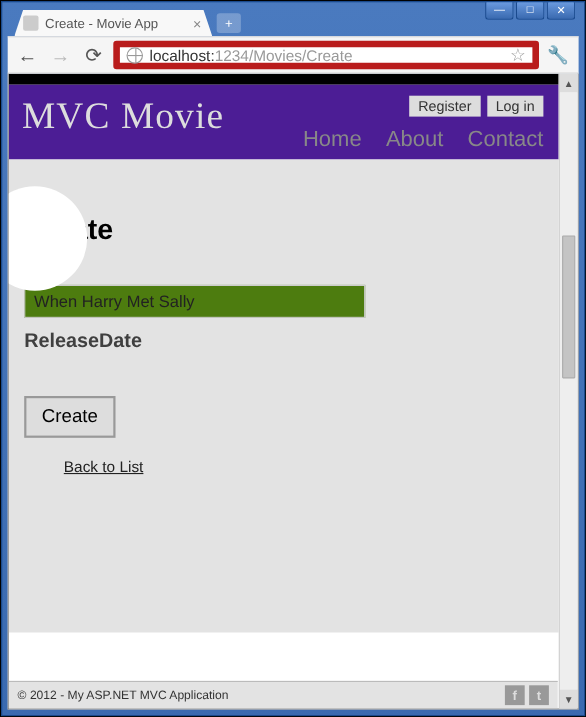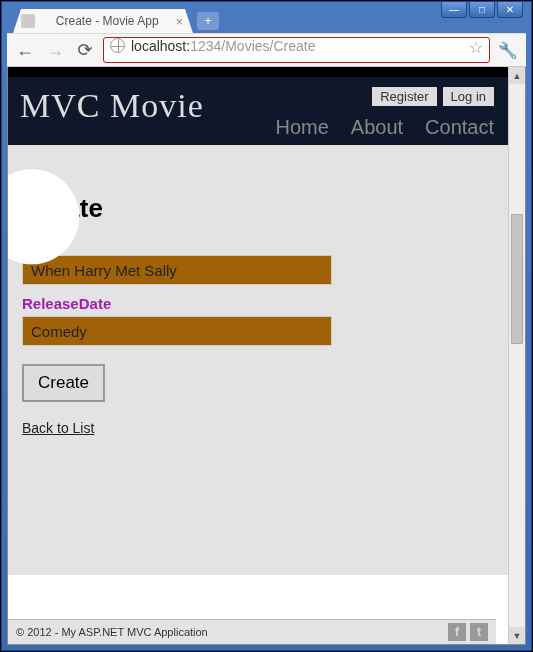--- a/index.html
+++ b/index.html
@@ -51,21 +51,20 @@
     width: 180px;
     border-radius: 6px 6px 0 0;
     display: flex;
     align-items: center;
     padding: 0 8px;
     font-size: 12px;
     color: #555;
     position: relative;
     box-shadow: 0 -1px 2px rgba(0,0,0,0.15);
     clip-path: polygon(8px 0, calc(100% - 8px) 0, 100% 100%, 0 100%);
-    text-align: center;
   }
   .tab .favicon { width:14px;height:14px;background:#ccc;border-radius:2px;margin-right:6px;flex-shrink:0;}
   .tab .title { flex:1; white-space:nowrap; overflow:hidden; text-overflow:ellipsis;}
   .tab .close { color:#888; font-size:13px; cursor:pointer; padding:0 2px;}
   .new-tab {
     width:22px;height:18px;background:rgba(255,255,255,0.25);border-radius:3px;
     display:flex;align-items:center;justify-content:center;color:#fff;font-size:12px;cursor:pointer;
     margin-bottom:3px;
   }
   
@@ -79,22 +78,22 @@
     padding: 0 6px;
     gap: 6px;
   }
   .nav-btn {
     width: 24px; height: 24px;
     display:flex;align-items:center;justify-content:center;
     font-size: 18px; color:#555;cursor:pointer;border-radius:3px;
   }
   .nav-btn.disabled { color:#bbb; cursor:default;}
   .omnibox {
-    flex:1;height:26px;background:#fff;border:1px solid #b91c1c;border-radius:3px;
-    display:flex;padding:0 6px;gap:6px;font-size:14px;color:#333;
+    flex:1;height:26px;background:#fff;border:6px solid #b91c1c;border-radius:3px;
+    display:flex;align-items:center;padding:0 6px;gap:6px;font-size:14px;color:#333;
   }
   .omnibox .globe{width:15px;height:15px;border:1px solid #999;border-radius:50%;position:relative;flex-shrink:0;}
   .omnibox .globe::before{content:"";position:absolute;left:50%;top:0;bottom:0;width:1px;background:#999;}
   .omnibox .globe::after{content:"";position:absolute;top:50%;left:0;right:0;height:1px;background:#999;}
   .omnibox .url .host{color:#333;}
   .omnibox .url .path{color:#999;}
   .omnibox .star{color:#999;font-size:16px;cursor:pointer;}
   .wrench{width:24px;height:24px;display:flex;align-items:center;justify-content:center;font-size:16px;color:#555;cursor:pointer;}
   
   .viewport {
@@ -104,21 +103,21 @@
     border:1px solid #888;
     border-top:none;
   }
   .page {
     flex:1;
     overflow:hidden;
     position:relative;
   }
   .black-bar{height:10px;background:#000;}
   .header-area{
-    background:#0f172a;
+    background:#4c1d95;
     padding: 10px 14px 6px 12px;
     display:flex;
     align-items:flex-start;
   }
   .site-title{
     font-family: Georgia, serif;
     font-size: 34px;
     font-weight: normal;
     color:#ddd;
     letter-spacing:1px;
@@ -134,33 +133,33 @@
     transform:translate(-25%,-25%);
     z-index:2;
   }
   .body-bg{
     background:#e3e3e3;
     padding: 48px 14px 14px 14px;
     min-height: 430px;
     position:relative;
   }
   h2.page-heading{font-size:26px;font-family:"Segoe UI",Arial;color:#000;font-weight:700;margin-bottom:8px;}
-  .field-label{font-size:15px;color:#a21caf;font-weight:600;margin:10px 0 4px;}
+  .field-label{font-size:18px;color:#404040;font-weight:600;margin:10px 0 4px;}
   .text-input{
-    width:310px;height:30px;border:1px solid #ccc;background:#a16207;
+    width:310px;height:30px;border:1px solid #ccc;background:#4d7c0f;
     padding:4px 8px;font-size:15px;font-family:inherit;color:#222;
   }
   .text-input.focused{border:1px solid #d4a84b;outline:1px solid #e8c87a;}
   .create-btn{
     margin-top:18px;padding:7px 14px;font-size:17px;background:#ddd;border:2px solid #999;
     cursor:pointer;font-family:inherit;
   }
-  .back-link{display:inline-block;margin-top:18px;font-size:14px;color:#222;text-decoration:underline;cursor:pointer;}
+  .back-link{display:inline-block;margin-top:18px;font-size:14px;color:#222;text-decoration:underline;cursor:pointer;margin-left:36px;}
   .footer{
-    position:absolute;left:0;right:12px;bottom:0;
+    position:absolute;left:0;right:1px;bottom:0;
     background:#e3e3e3;border-top:1px solid #bbb;
     padding:3px 8px;font-size:11px;color:#333;
     display:flex;align-items:center;
   }
   .footer .social{margin-left:auto;display:flex;gap:4px;}
   .footer .social span{width:18px;height:18px;background:#999;display:flex;align-items:center;justify-content:center;color:#ddd;font-weight:bold;font-size:12px;}
   
   .scrollbar{width:17px;background:#eee;border-left:1px solid #ccc;position:relative;}
   .sb-btn{height:17px;background:#ddd;display:flex;align-items:center;justify-content:center;font-size:9px;color:#555;}
   .sb-track{position:absolute;top:17px;bottom:17px;left:0;right:0;background:#eee;}
@@ -221,21 +220,20 @@
       <div class="circle-decor"></div>
 
       <div class="body-bg">
         <h2 class="page-heading">Create</h2>
 
         <div class="field-label">Title</div>
         <input class="text-input" value="When Harry Met Sally" style="">
 
         <div class="field-label">ReleaseDate</div>
 
-        <input class="text-input" value="Comedy" style="">
 
 
         <br>
         <button class="create-btn">Create</button>
         <br>
         <a class="back-link">Back to List</a>
       </div>
 
       <div class="footer">
         <span>© 2012 - My ASP.NET MVC Application</span>

